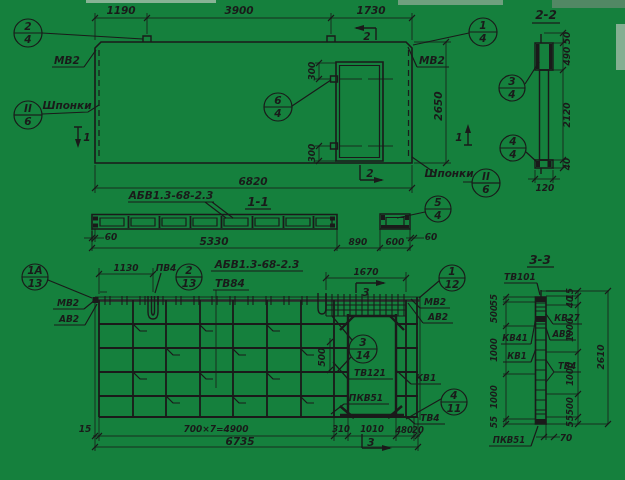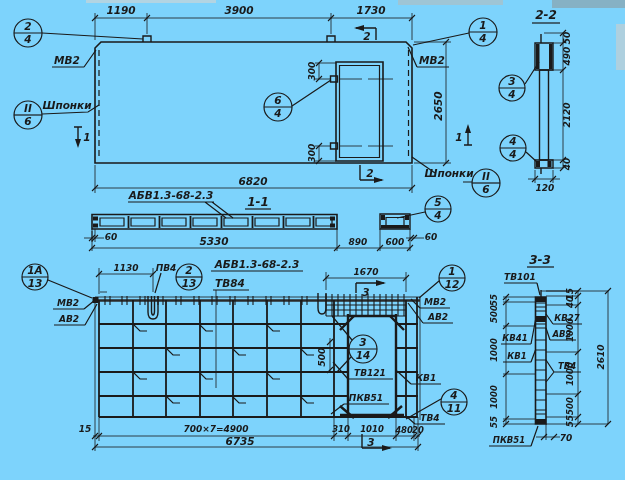--- a/index.html
+++ b/index.html
@@ -1,16 +1,16 @@
 <!DOCTYPE html>
 <html><head>
 <meta charset="utf-8">
 <style>
   html,body{margin:0;padding:0;background:#d8d8d4;}
-  #canvas{position:relative;width:625px;height:480px;background:#7dd3fc;overflow:hidden;
+  #canvas{position:relative;width:625px;height:480px;background:#15803d;overflow:hidden;
           font-family:"DejaVu Sans",sans-serif;}
   svg{position:absolute;left:0;top:0;}
   svg text{font-family:"DejaVu Sans",sans-serif;font-style:italic;font-weight:bold;
            fill:#1a1a1a;text-anchor:middle;}
   .t8{font-size:8.5px}.t9{font-size:9px}.t10{font-size:10.5px}.t11{font-size:12px}
   .ln{fill:none;stroke:#1a1a1a;stroke-width:1.2}
   .ln14{fill:none;stroke:#1a1a1a;stroke-width:1.4}
   .ln16{fill:none;stroke:#1a1a1a;stroke-width:1.6}
   .ln2{fill:none;stroke:#1a1a1a;stroke-width:1.8}
   .ln24{fill:none;stroke:#1a1a1a;stroke-width:2.4}

